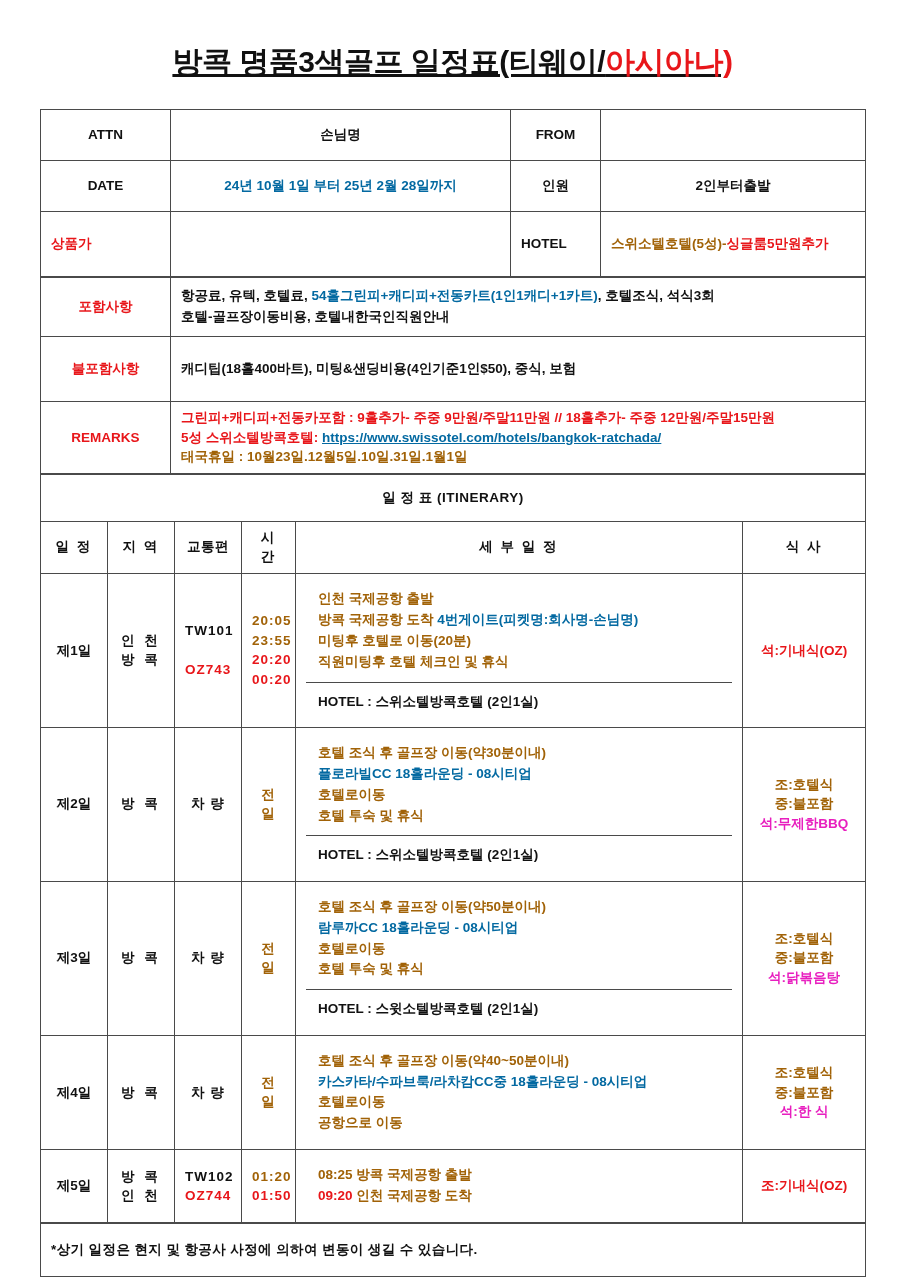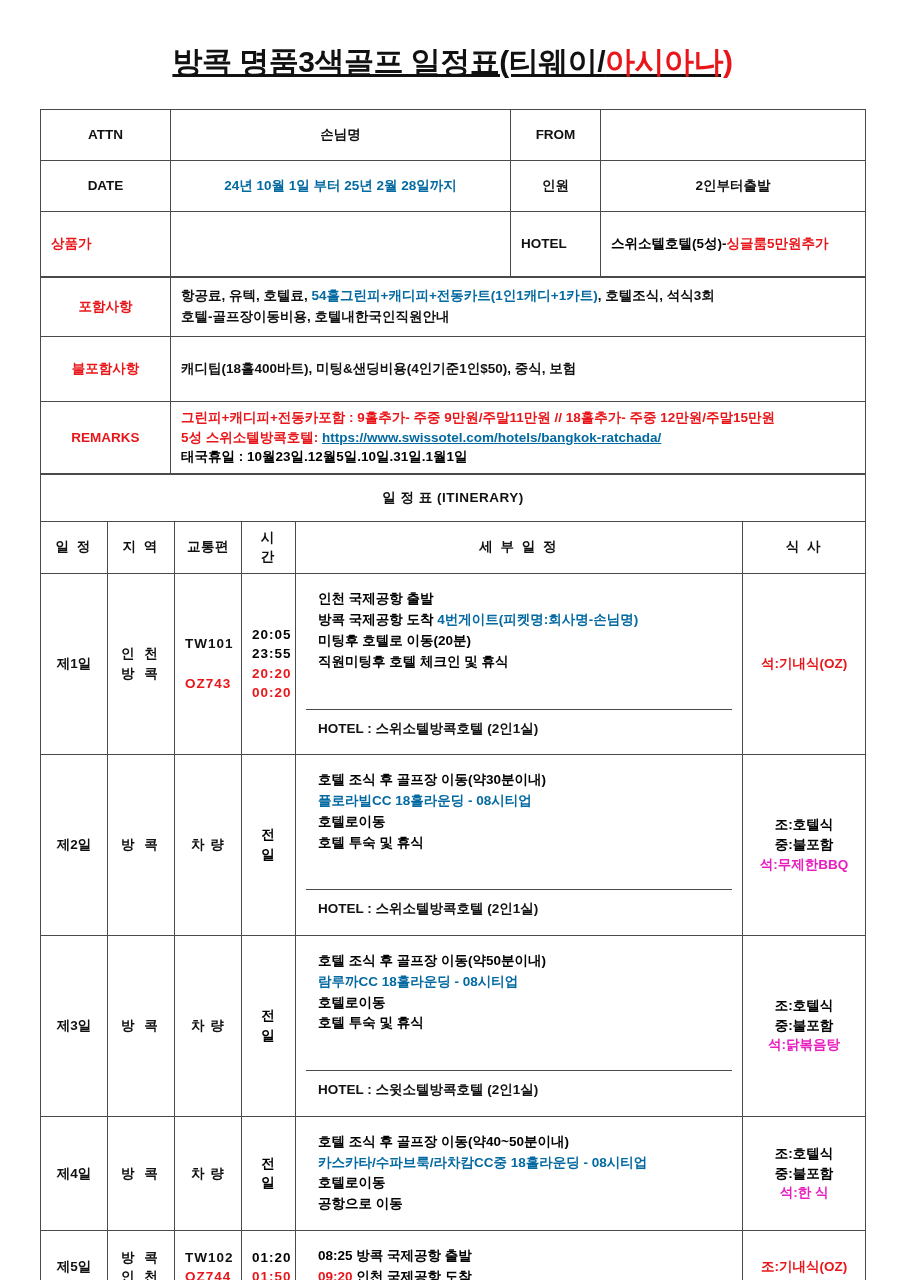--- a/index.html
+++ b/index.html
@@ -47,21 +47,21 @@
     font-size: 13.5px;
     font-weight: bold;
     vertical-align: middle;
     line-height: 1.45;
     word-break: keep-all;
   }
   .lbl { font-weight: bold; }
   .red { color: #e8161a; }
   .blue { color: #0369a1; }
   .magenta { color: #e81fbf; }
-  .blk { color: #000000; }
+  .blk { color: #a16207; }
   .ul { text-decoration: underline; }
 
   .c-center { text-align: center; }
 
   
   .h-row td { height: 38px; text-align: center; }
   .h-row-tall td { height: 52px; }
   .inc-row td { height: 46px; }
 
   
@@ -95,21 +95,20 @@
   .detail-main {
     padding: 9px 10px 9px 12px;
     line-height: 1.55;
     font-size: 13.5px;
   }
   .detail-hotel {
     border-top: 1px solid #4a4a4a;
     padding: 9px 10px 9px 12px;
     font-size: 13.5px;
     line-height: 1.5;
-    margin-top: 27px;
   }
   .stack { line-height: 1.55; }
 
   .foot td {
     height: 40px;
     font-size: 14px;
     padding-left: 22px;
     letter-spacing: 0.4px;
     margin-left: 12px;
   }

